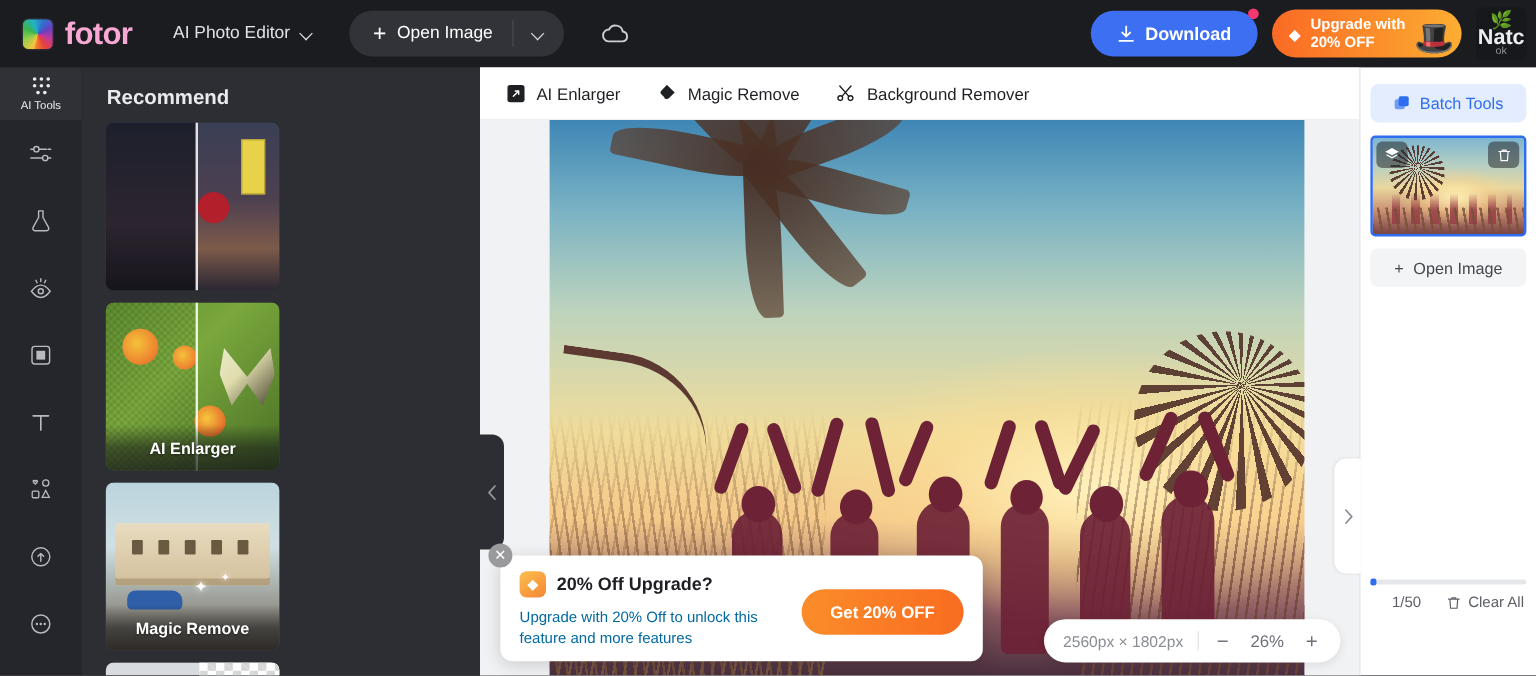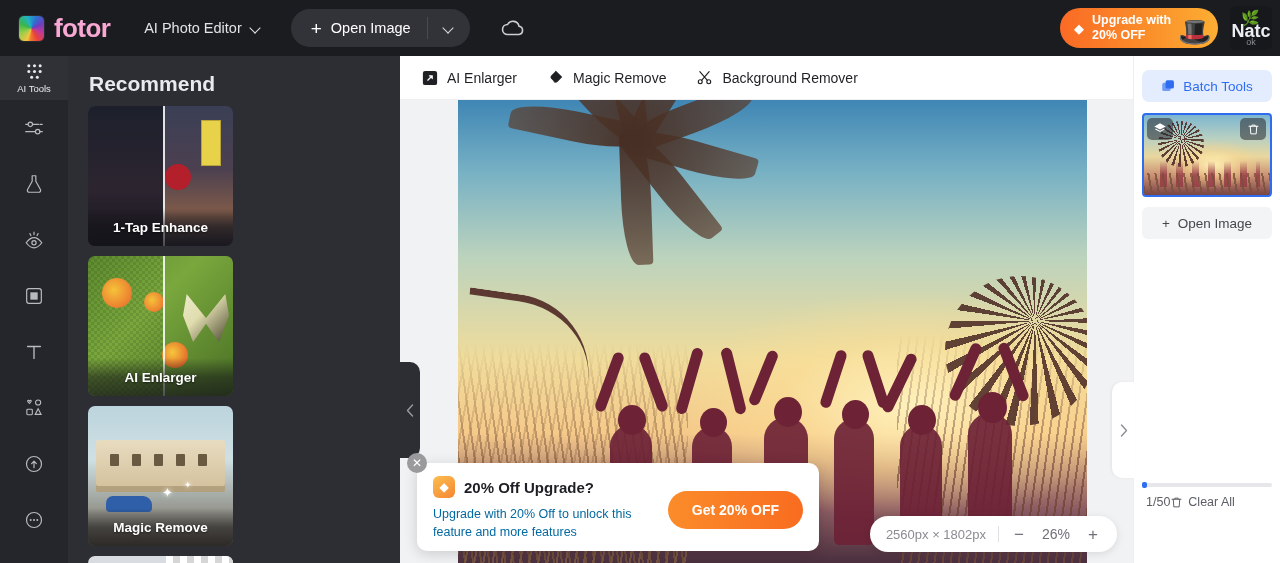--- a/index.html
+++ b/index.html
@@ -94,21 +94,21 @@
     color:#b9bac0; cursor:pointer;
   }
   .rail-item:first-of-type { margin-top: 8px; }
 
   
   .panel {
     position:absolute; top:56px; left:68px; width:332px; height:507px;
     background:#2d2e33; overflow:hidden;
   }
   .panel-title {
-    color:#e9eaee; font-size:21px; font-weight:bold;
+    color:#e9eaee; font-size:17px; font-weight:bold;
     padding: 16px 0 10px 21px;
   }
   .cards { display:flex; flex-wrap:wrap; gap: 10px; padding: 0 20px; }
   .card {
     position:relative; width:145px; height:140px; border-radius:7px;
     overflow:hidden; cursor:pointer;
   }
   .card-label {
     position:absolute; left:0; right:0; bottom:0; height:38px;
     display:flex; align-items:center; justify-content:center;
@@ -320,21 +320,21 @@
     justify-content:center; font-size:12px; cursor:pointer;
   }
   .open-img-sm {
     margin: 10px 8px 0 8px; height: 32px; border-radius:6px; background:#f3f4f6;
     color:#45474d; font-size:13.5px; display:flex; align-items:center;
     justify-content:center; gap:8px; cursor:pointer;
   }
   .rp-foot { position:absolute; left:0; right:0; bottom:54px; }
   .rp-track { margin: 0 8px; height:4px; border-radius:2px; background:#e6e7eb; position:relative; }
   .rp-thumbdot { position:absolute; left:0; top:-1px; width:5px; height:6px; border-radius:2px; background:#2f6df0; }
-  .rp-meta { display:flex; align-items:center; padding: 8px 10px 0 12px; }
+  .rp-meta { display:flex; align-items:center; justify-content:space-between; padding: 8px 10px 0 26px; }
   .rp-count { color:#5c5e66; font-size:12.5px; }
   .rp-clear { color:#5c5e66; font-size:12.5px; display:flex; align-items:center; gap:5px; cursor:pointer; }
   .help-btn {
     position:absolute; left: 16px; bottom: 14px; width: 104px; height: 34px;
     border-radius:17px; background:#dceafb; color:#2f6df0; font-size:13.5px;
     display:flex; align-items:center; justify-content:center; gap:6px; cursor:pointer;
   }
   .divider-line { position:absolute; left:0; right:0; top:-10px; height:1px; background:#ececef; }
 </style>
 </head>
@@ -364,20 +364,27 @@
       </div>
     </div>
 
     <div class="cloud-ic">
       <svg width="26" height="18" viewBox="0 0 26 18" fill="none" aria-hidden="true">
         <path d="M7 15.5a5 5 0 0 1 .5-9.97A6.2 6.2 0 0 1 19 7.2a4.2 4.2 0 0 1 0 8.3H7z" stroke="currentColor" stroke-width="1.6" fill="none"></path>
       </svg>
     </div>
 
     <div class="hdr-right">
+      <div class="download-btn">
+        <svg width="15" height="15" viewBox="0 0 16 16" aria-hidden="true">
+          <path d="M8 1v9m0 0L4.5 6.5M8 10l3.5-3.5M2 14h12" stroke="#fff" stroke-width="1.6" fill="none" stroke-linecap="round" stroke-linejoin="round"></path>
+        </svg>
+        <span>Download</span>
+        <span class="dl-dot"></span>
+      </div>
 
       <div class="upgrade-btn">
         <span class="up-gem">◆</span>
         <div class="up-txt">
           <div>Upgrade with</div>
           <div>20% OFF</div>
         </div>
         <span class="up-hat">🎩</span>
       </div>
 
@@ -474,21 +481,20 @@
   <div class="panel">
     <div class="panel-title">Recommend</div>
     <div class="cards">
 
       <div class="card">
         <div class="art art-street">
           <div class="sign"></div>
           <div class="circ"></div>
         </div>
         <div class="split-line"></div>
-        <div class="card-label">1-Tap Enhance</div>
       </div>
 
       <div class="card">
         <div class="art art-flower">
           <div class="fl1"></div>
           <div class="fl2"></div>
           <div class="fl3"></div>
           <div class="bfly"></div>
         </div>
         <div class="split-line"></div>

